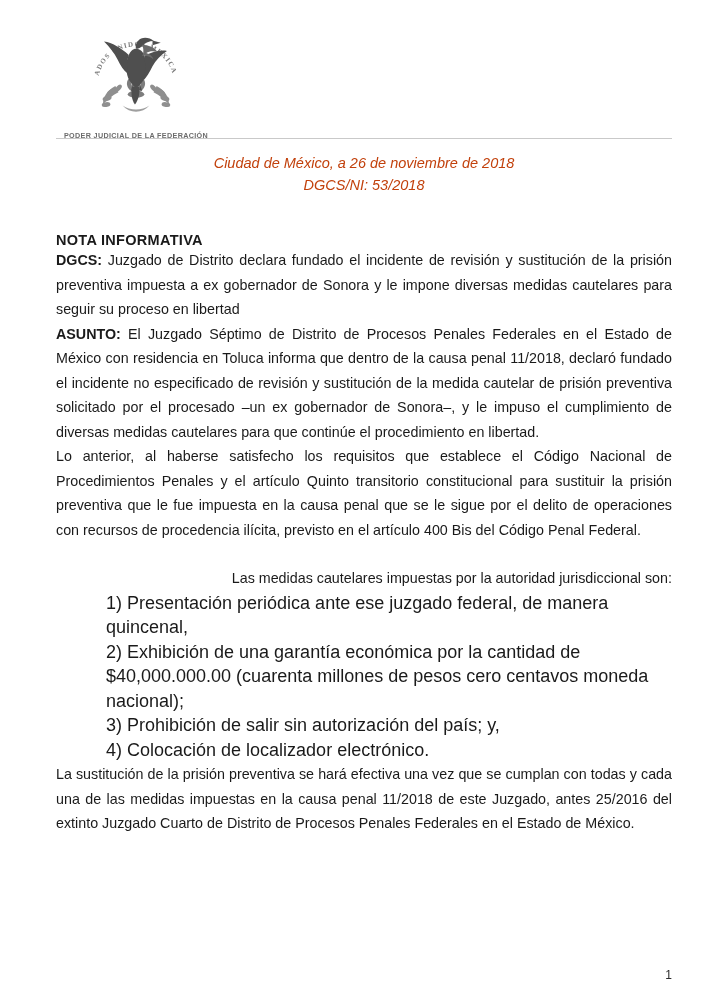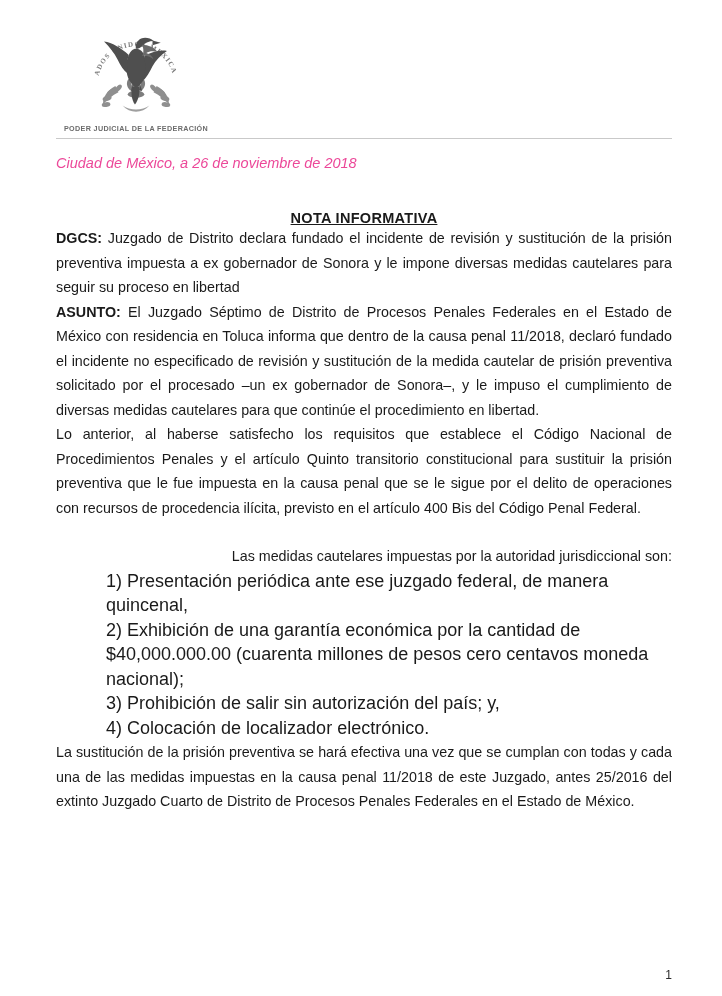--- a/index.html
+++ b/index.html
@@ -33,21 +33,21 @@
     width: 160px;
     text-align: center;
   }
   .crest {
     display: block;
     margin: 0 auto;
     width: 104px;
     height: 98px;
   }
   .letterhead-text {
-    margin-top: 4px;
+    margin-top: 11px;
     font-size: 7.2px;
     letter-spacing: 0.35px;
     font-weight: bold;
     color: #6b6b6b;
     text-align: center;
     white-space: nowrap;
   }
   .header-rule {
     position: absolute;
     left: 56px;
@@ -59,35 +59,33 @@
 
   
   .content {
     position: absolute;
     left: 56px;
     top: 152px;
     width: 616px;
   }
 
   .dateline {
-    text-align: left;
+    text-align: center;
     font-style: italic;
     font-size: 14.5px;
     line-height: 22px;
-    color: #ec4899;
+    color: #c2410c;
   }
   .dateline div { white-space: nowrap; }
 
   .doc-title {
-    text-align: center;
     font-weight: bold;
     font-size: 14.5px;
     letter-spacing: 0.3px;
     margin-top: 36px;
-    text-decoration: underline;
   }
 
   p.para {
     text-align: justify;
     font-size: 14.3px;
     line-height: 24.5px;
     margin: 0;
     hyphens: none;
   }
   .para-caso   { margin-top: 38px; }
@@ -192,20 +190,21 @@
       <div class="letterhead-text">PODER JUDICIAL DE LA FEDERACIÓN</div>
     </div>
   </div>
 
   <div class="header-rule"></div>
 
   <div class="content">
 
     <div class="dateline">
       <div>Ciudad de México, a 26 de noviembre de 2018</div>
+      <div>DGCS/NI: 53/2018</div>
     </div>
 
     <div class="doc-title">NOTA INFORMATIVA</div>
 
     <p class="para para-caso"><span class="label">DGCS:</span><span> Juzgado de Distrito declara fundado el incidente de revisión y sustitución de la prisión preventiva impuesta a ex gobernador de Sonora y le impone diversas medidas cautelares para seguir su proceso en libertad</span></p>
 
     <p class="para para-asunto"><span class="label">ASUNTO:</span><span> El Juzgado Séptimo de Distrito de Procesos Penales Federales en el Estado de México con residencia en Toluca informa que dentro de la causa penal 11/2018, declaró fundado el incidente no especificado de revisión y sustitución de la medida cautelar de prisión preventiva solicitado por el procesado –un ex gobernador de Sonora–, y le impuso el cumplimiento de diversas medidas cautelares para que continúe el procedimiento en libertad.</span></p>
 
     <p class="para para-3">Lo anterior, al haberse satisfecho los requisitos que establece el Código Nacional de Procedimientos Penales y el artículo Quinto transitorio constitucional para sustituir la prisión preventiva que le fue impuesta en la causa penal que se le sigue por el delito de operaciones con recursos de procedencia ilícita, previsto en el artículo 400 Bis del Código Penal Federal.</p>
 

